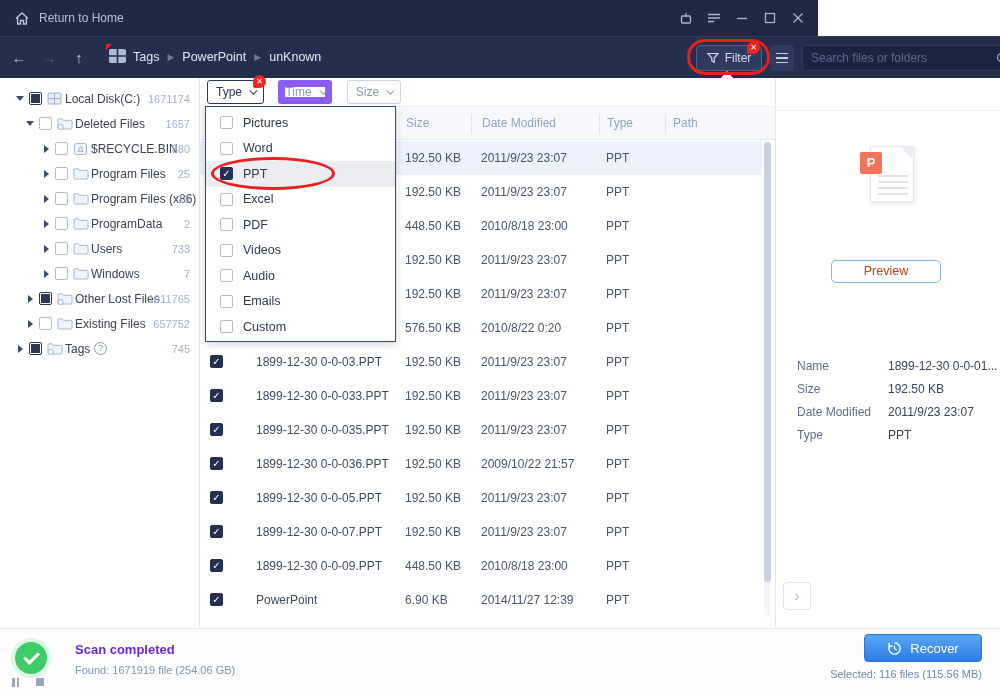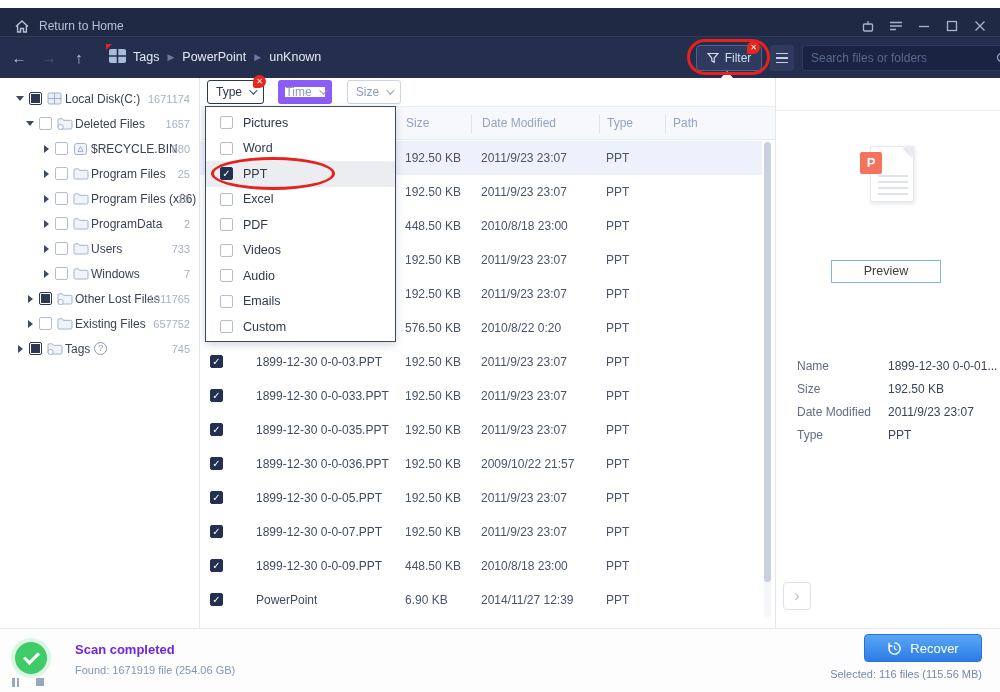--- a/index.html
+++ b/index.html
@@ -3,21 +3,21 @@
 <meta charset="utf-8">
 <style>
   * { margin:0; padding:0; box-sizing:border-box; }
   html,body { background:#e9ebef; }
   .app {
     position:relative; width:1000px; height:692px; overflow:hidden;
     font-family:"Liberation Sans", sans-serif; background:#ffffff;
     outline:1px solid #99a1b0;
   }
   
-  .titlebar { position:absolute; top:8px; left:0; width:1000px; height:36px; background:#1f2943; display:flex; }
+  .titlebar { position:absolute; top:0; left:0; width:818px; height:36px; background:#1f2943; display:flex; }
   .home-btn { display:flex; align-items:center; gap:9px; padding-left:14px; color:#b6c1d6; font-size:12px; cursor:default; }
   .win-controls { position:absolute; right:8px; top:0; height:36px; display:flex; align-items:center; gap:4px; }
   .win-ic { width:24px; height:24px; display:flex; align-items:center; justify-content:center; color:#a9b4ca; }
   
   .toolbar { position:absolute; top:36px; left:0; width:1000px; height:42px; background:#242f4d; border-top:1px solid #303b5c; }
   .nav-arrow { position:absolute; top:9px; width:22px; height:24px; text-align:center; font-size:15px; color:#b9c4d8; line-height:24px; }
   .nav-back { left:8px; } .nav-fwd { left:38px; color:#4e5a7c; } .nav-up { left:68px; }
   .crumb-icon { position:absolute; left:108px; top:11px; }
   .crumb-new { position:absolute; left:106px; top:7px; width:0; height:0; border-left:6px solid #e8211d; border-bottom:6px solid transparent; }
   .breadcrumb { position:absolute; left:133px; top:13px; display:flex; align-items:center; gap:8px; font-size:12.5px; color:#e4e9f3; }
@@ -82,21 +82,21 @@
   .opt .cbx { margin:0; }
   
   .rightpanel { position:absolute; left:776px; top:78px; width:224px; height:550px; background:#fff; }
   .rp-topline { position:absolute; left:0; top:32px; width:224px; height:1px; background:#eef1f6; }
   .doc-icon { position:absolute; left:84px; top:66px; width:56px; height:64px; }
   .doc-page { position:absolute; left:10px; top:2px; width:44px; height:56px; background:#fff; border:1px solid #e6e8ee; box-shadow:1px 2px 4px rgba(120,130,150,.18); }
   .doc-fold { position:absolute; right:-1px; top:-1px; width:0; height:0; border-left:11px solid transparent; border-top:11px solid #ffffff; filter:drop-shadow(-1px 1px 1px rgba(150,155,170,.35)); }
   .doc-fold::after { content:""; position:absolute; left:-11px; top:-11px; border-left:11px solid transparent; border-top:11px solid #e9ebf0; }
   .doc-lines i { position:absolute; left:7px; width:30px; height:2px; background:#dfe3ea; display:block; }
   .doc-badge { position:absolute; left:0px; top:8px; width:22px; height:22px; background:#f3735d; border-radius:2px; color:#fff; font-weight:bold; font-size:13px; text-align:center; line-height:22px; }
-  .preview-btn { position:absolute; left:55px; top:182px; width:110px; height:23px; background:#fff; border:1px solid #7fb3ec; border-radius:0; color:#404040; font-size:12.5px; text-align:center; line-height:21px; }
+  .preview-btn { position:absolute; left:55px; top:182px; width:110px; height:23px; background:#fff; border:1px solid #7fb3ec; border-radius:5px; color:#c2410c; font-size:12.5px; text-align:center; line-height:21px; }
   .details { position:absolute; left:0; top:281px; width:224px; }
   .detail-row { height:23px; position:relative; font-size:12px; }
   .detail-row .dl { position:absolute; left:21px; color:#626d84; }
   .detail-row .dv { position:absolute; left:112px; color:#3a4457; white-space:nowrap; }
   .next-btn { position:absolute; left:7px; top:504px; width:28px; height:28px; border:1px solid #dde3ee; border-radius:4px; color:#b4bfd2; font-size:16px; text-align:center; line-height:26px; background:#fff; }
   
   .statusbar { position:absolute; left:0; top:628px; width:1000px; height:64px; background:#fdfdfe; border-top:1px solid #e7ebf2; }
   .done-ring { position:absolute; left:11px; top:9px; width:40px; height:40px; border-radius:50%; background:#dcf6e4; }
   .done-circle { position:absolute; left:4px; top:4px; width:32px; height:32px; border-radius:50%; background:#3fcb68; color:#fff; }
   .done-circle::after { content:""; position:absolute; left:9px; top:10px; width:12px; height:6px; border-left:3px solid #fff; border-bottom:3px solid #fff; transform:rotate(-45deg); }

